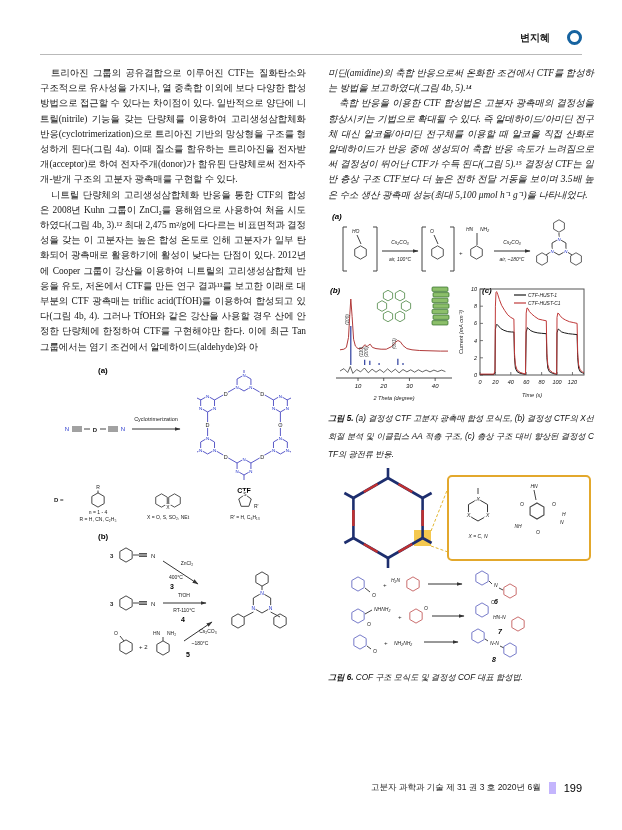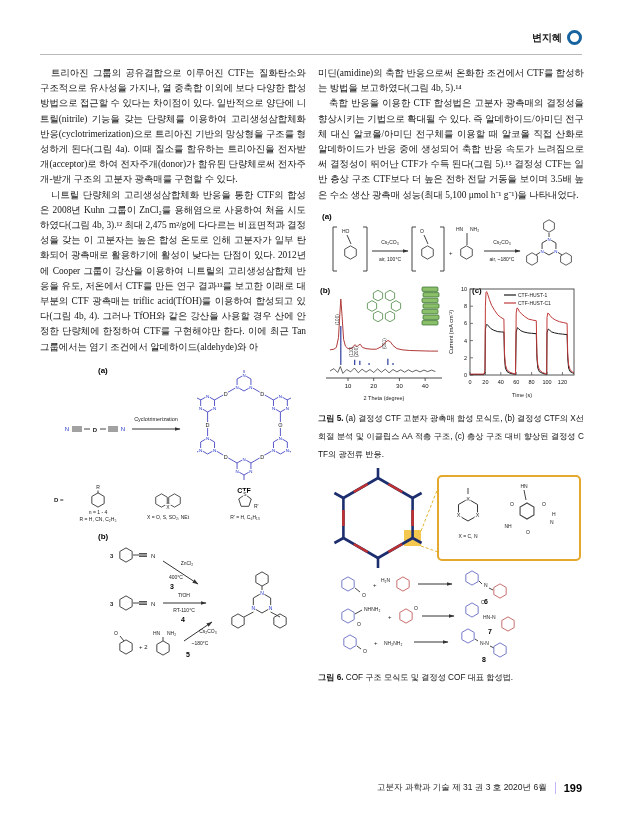--- a/index.html
+++ b/index.html
@@ -1,25 +1,25 @@
 <!DOCTYPE html>
 <html><head>
 <meta charset="utf-8">
 <style>
   html,body{margin:0;padding:0;background:#e8e8e8;}
   #page{position:relative;width:622px;height:830px;background:#ffffff;margin:0 auto;overflow:hidden;
         font-family:"Liberation Serif",serif;color:#111;}
   
-  #hdr{position:absolute;top:30px;right:40px;display:flex;align-items:center;gap:5px;
+  #hdr{position:absolute;top:30px;right:40px;display:flex;align-items:center;gap:17px;
        font-family:"Liberation Sans",sans-serif;font-weight:bold;font-size:10px;color:#222;}
   #hdr .ring{width:9px;height:9px;border:3px solid #1663a0;border-radius:50%;background:#fff;}
   #rule{position:absolute;top:54px;left:40px;width:542px;height:1px;background:#b9b9b9;}
   
   .col{position:absolute;top:66px;width:266px;}
-  #colL{left:40px;} #colR{left:318px;}
+  #colL{left:40px;} #colR{left:328px;font-style:italic;}
   h2.sec{font-family:"Liberation Sans",sans-serif;font-size:10.6px;font-weight:bold;margin:0 0 8px 0;color:#000;}
   p.bt{font-size:9.4px;line-height:15.2px;text-align:justify;word-break:break-all;margin:0;color:#151515;}
   p.bt.ind{text-indent:11px;}
   .cap{font-family:"Liberation Sans",sans-serif;font-size:8.2px;line-height:18px;color:#111;margin-top:5px;text-align:justify;word-break:break-all;}
   .cap b{font-weight:bold;}
   svg{display:block;}
   .fig{margin-top:4px;}
   
   .t5{font-family:"Liberation Sans",sans-serif;font-size:5px;fill:#222;}
   .t55{font-family:"Liberation Sans",sans-serif;font-size:5.5px;fill:#222;}
@@ -29,21 +29,21 @@
   .halo{paint-order:stroke;stroke:#ffffff;stroke-width:2px;}
   .nblue{fill:#2233cc;}
   .atk{fill:#222;}
   .bond{stroke:#444;stroke-width:1;}
   .bondb{stroke:#5b5bc8;stroke-width:1;}
   .arr{stroke:#333;stroke-width:1;}
   .rblue{color:#7478c8;} .rred{color:#c96a6a;} .rblk{color:#444;} .rgreen{color:#3a7a30;}
   .navy{stroke:#1d2e6e;stroke-width:2.6;} .redseg{stroke:#c03030;stroke-width:2.6;}
   #ftr{position:absolute;top:782px;right:40px;display:flex;align-items:flex-end;
        font-family:"Liberation Sans",sans-serif;font-size:8.5px;color:#222;}
-  #ftr .pg{font-size:11px;font-weight:bold;border-left:1px solid #c4b5fd;padding-left:8px;margin-left:8px;color:#000;}
+  #ftr .pg{font-size:11px;font-weight:normal;border-left:7px solid #c4b5fd;padding-left:8px;margin-left:8px;color:#000;}
 </style>
 </head>
 <body>
 
 <svg width="0" height="0" style="position:absolute">
   <defs>
     <symbol id="hex6" viewBox="-9 -9 18 18">
         <polygon points="0,-8 6.93,-4 6.93,4 0,8 -6.93,4 -6.93,-4" fill="none" stroke="currentColor" stroke-width="1.1"></polygon>
       </symbol>
     <symbol id="pent5" viewBox="-9 -9 18 18">

